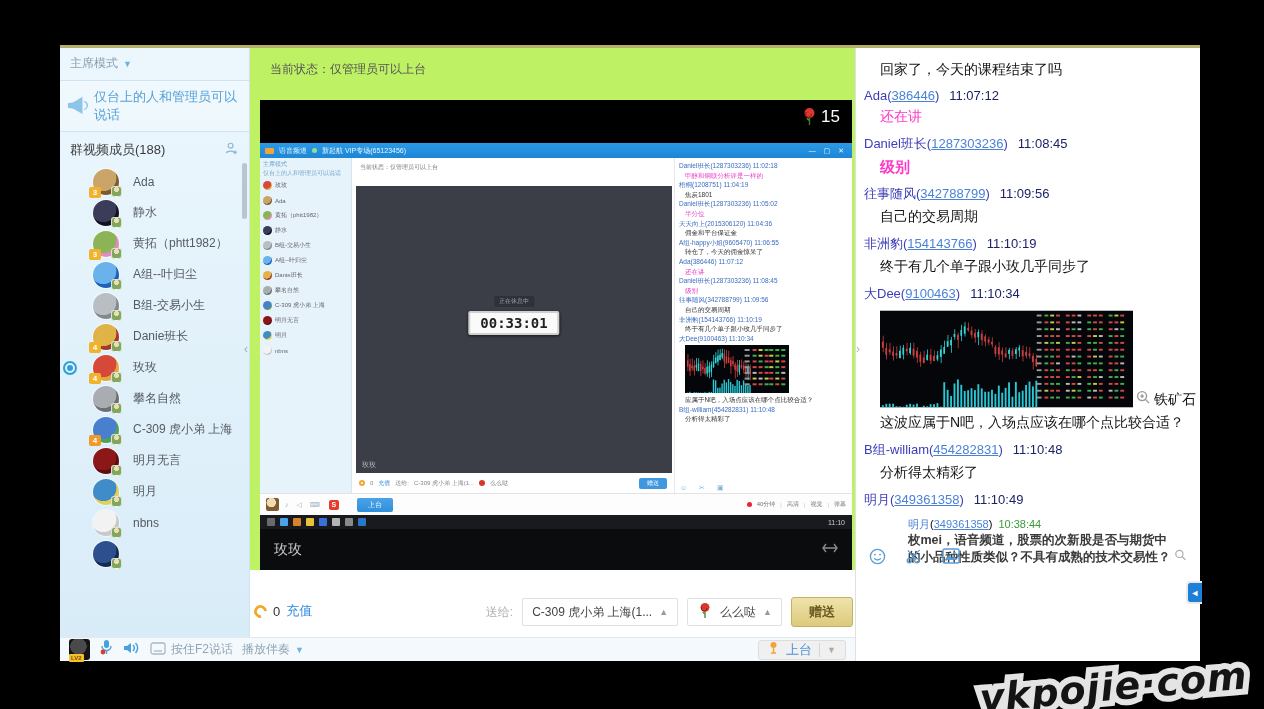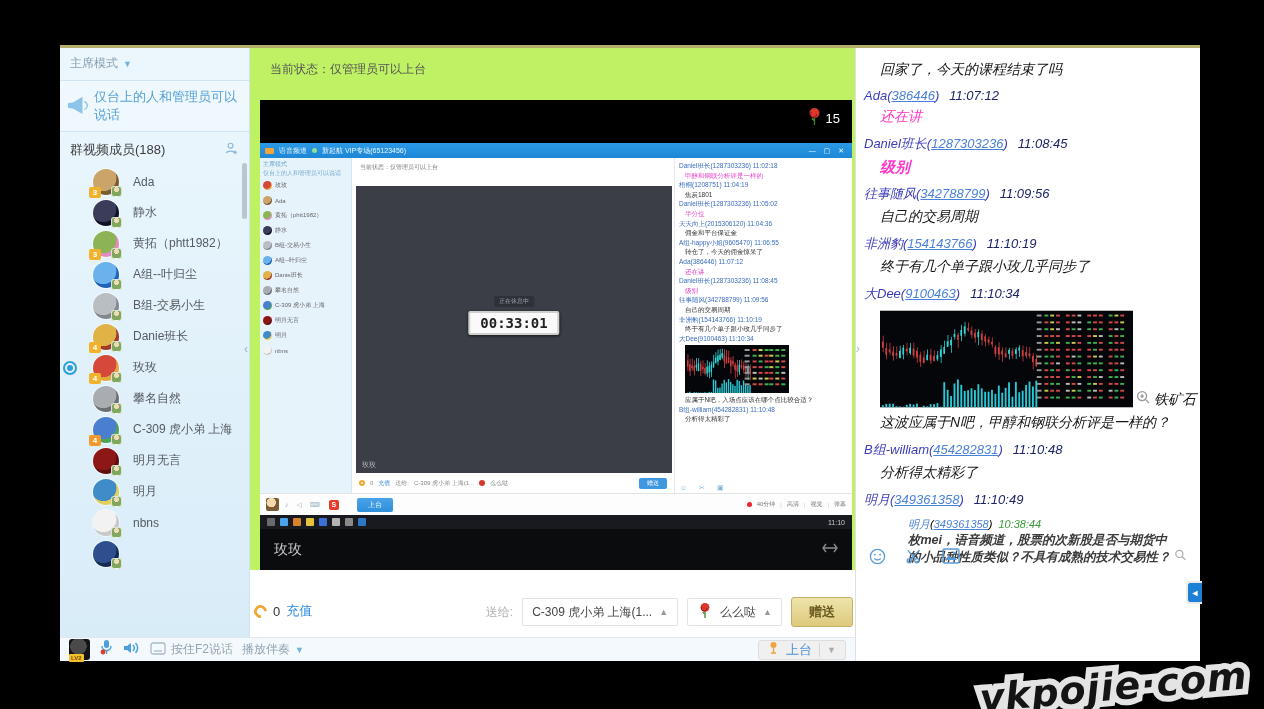--- a/index.html
+++ b/index.html
@@ -26,21 +26,21 @@
   .mname { margin-left:14px; font-size:12px; color:#565b61; white-space:nowrap; }
   .speak-ind { position:absolute; left:3px; width:14px; height:14px; border:2px solid #2f9fd9; border-radius:50%; }
   .speak-ind::after { content:""; position:absolute; inset:2px; border-radius:50%; background:#2f9fd9; }
   .scroll-thumb { position:absolute; right:2px; top:115px; width:5px; height:56px; border-radius:3px; background:#b9c6cf; }
   .collapse-l { position:absolute; right:1px; top:294px; color:#9ab2c2; font-size:12px; }
 
   
   .cpanel { position:absolute; left:190px; top:3px; width:605px; height:589px; background:#bef264; }
   .status { padding:13px 0 0 20px; font-size:12px; color:#555; height:49px; }
   .video { position:absolute; left:10px; top:52px; width:592px; height:470px; background:#000; overflow:hidden; }
-  .rose-row { position:absolute; right:12px; top:7px; display:flex; align-items:center; gap:4px; color:#fff; font-size:13px; z-index:3;}
+  .rose-row { position:absolute; right:12px; top:7px; display:flex; gap:4px; color:#fff; font-size:17px; z-index:3;}
 
   
   .share { position:absolute; left:0; top:43px; width:592px; height:372px; background:#fff; display:flex; flex-direction:column; }
   .s-title { height:15px; background:linear-gradient(#2b9ae6,#1d86d6); display:flex; align-items:center; gap:5px;
     padding:0 5px; color:#eaf6ff; font-size:7px; white-space:nowrap; }
   .s-ticon { width:9px; height:6px; background:#f0a43c; border-radius:1px; flex:none;}
   .s-pin { width:5px; height:5px; background:#8fe08f; border-radius:50%; flex:none;}
   .s-ctrl { margin-left:auto; font-size:7px; letter-spacing:3px; }
   .s-body { flex:1; display:flex; min-height:0; }
   .s-left { width:92px; background:#e7f3fb; border-right:1px solid #d5e6f2; padding:2px 0 0 3px; overflow:hidden; }
@@ -102,21 +102,21 @@
   .bb-avatar { position:relative; width:21px; height:21px; border-radius:3px; background:radial-gradient(circle at 45% 35%, #4a4a4a 0 45%, #141414 47% 100%); flex:none;}
   .lv { position:absolute; left:0; bottom:-2px; background:#f2c12c; color:#7a4a00; font-size:6px; line-height:8px; padding:0 2px; border-radius:1px; font-weight:bold;}
   .bb-text { font-size:12px; color:#93a5b2; }
   .bb-group { display:flex; align-items:center; gap:5px; cursor:pointer;}
   .stagebtn { margin-left:auto; height:20px; background:#f0f0f0; border:1px solid #ddd; border-radius:3px;
     display:flex; align-items:center; gap:7px; padding:0 9px; color:#4a90d9; font-size:13px; cursor:pointer;}
   .sb-div { width:1px; height:14px; background:#d5d5d5; }
   .sb-caret { color:#aaa; font-size:9px; }
 
   
-  .rpanel { position:absolute; left:795px; top:3px; width:345px; height:613px; background:#fff; border-left:1px solid #e0e0e0;font-style:italic; }
+  .rpanel { position:absolute; left:795px; top:3px; width:345px; height:613px; background:#fff; border-left:1px solid #e0e0e0; }
   #chat-list { padding:8px 4px 0 8px; overflow:hidden; }
   .msg-h { margin:9px 0 0; font-size:13px; color:#3c3cba; white-space:nowrap;}
   .mid { color:#4a82d9; text-decoration:underline; cursor:pointer; }
   .mtime { color:#1b2466; margin-left:10px; }
   .msg-t { margin:4px 0 0 16px; font-size:14px; color:#141414; line-height:19px; }
   .msg-t.pink { color:#ff36c8; }
   .msg-t.pinkbold { color:#ff36c8; font-weight:bold; font-size:15px; }
   .thumb-wrap { margin:6px 0 0 16px; display:flex; align-items:flex-end; gap:3px; }
   .thumb { width:262px; height:100px; display:block; border-radius:1px; cursor:pointer;}
   .imglabel { font-size:14px; color:#141414; white-space:nowrap; }
@@ -962,21 +962,21 @@
               <rect x="236.825" y="88.92307692307692" width="4" height="2" fill="#d04848"></rect>
               <rect x="242.825" y="88.92307692307692" width="4" height="2" fill="#3fae4f"></rect>
               <rect x="248.825" y="88.92307692307692" width="4" height="2" fill="#d04848"></rect>
             </svg>
             <span><svg width="15" height="15" viewBox="0 0 16 16">
                 <circle cx="6.5" cy="6.5" r="4.8" fill="none" stroke="#9a9a9a" stroke-width="1.5"></circle>
                 <path d="M4.5 6.5h4M6.5 4.5v4M10 10l4 4" stroke="#9a9a9a" stroke-width="1.5"></path>
               </svg></span>
             <span class="imglabel">铁矿石</span>
           </div>
-          <div class="msg-t">这波应属于N吧，甲醇和钢联分析评是一样的？</div>
+          <div class="msg-t">这波应属于N吧，入场点应该在哪个点比较合适？</div>
           <div class="msg-h"><span>B组-william</span><span>(</span><span class="mid">454282831</span><span>)</span><span class="mtime">11:10:48</span></div>
           <div class="msg-t">分析得太精彩了</div>
           <div class="msg-h"><span>明月</span><span>(</span><span class="mid">349361358</span><span>)</span><span class="mtime">11:10:49</span></div>
           <div class="quote">
             <div class="q-h"><span class="qname">明月</span><span>(</span><span class="qid">349361358</span><span>)</span><span class="qtime">10:38:44</span></div>
             <div class="q-t">枚mei，语音频道，股票的次新股是否与期货中</div>
             <div class="q-t">的小品种性质类似？不具有成熟的技术交易性？<span> <svg width="13" height="12" viewBox="0 0 16 16">
                   <circle cx="6.5" cy="6.5" r="4.8" fill="none" stroke="#aaa" stroke-width="1.6"></circle>
                   <path d="M10 10l4.5 4.5" stroke="#aaa" stroke-width="1.6"></path>
                 </svg></span></div>

